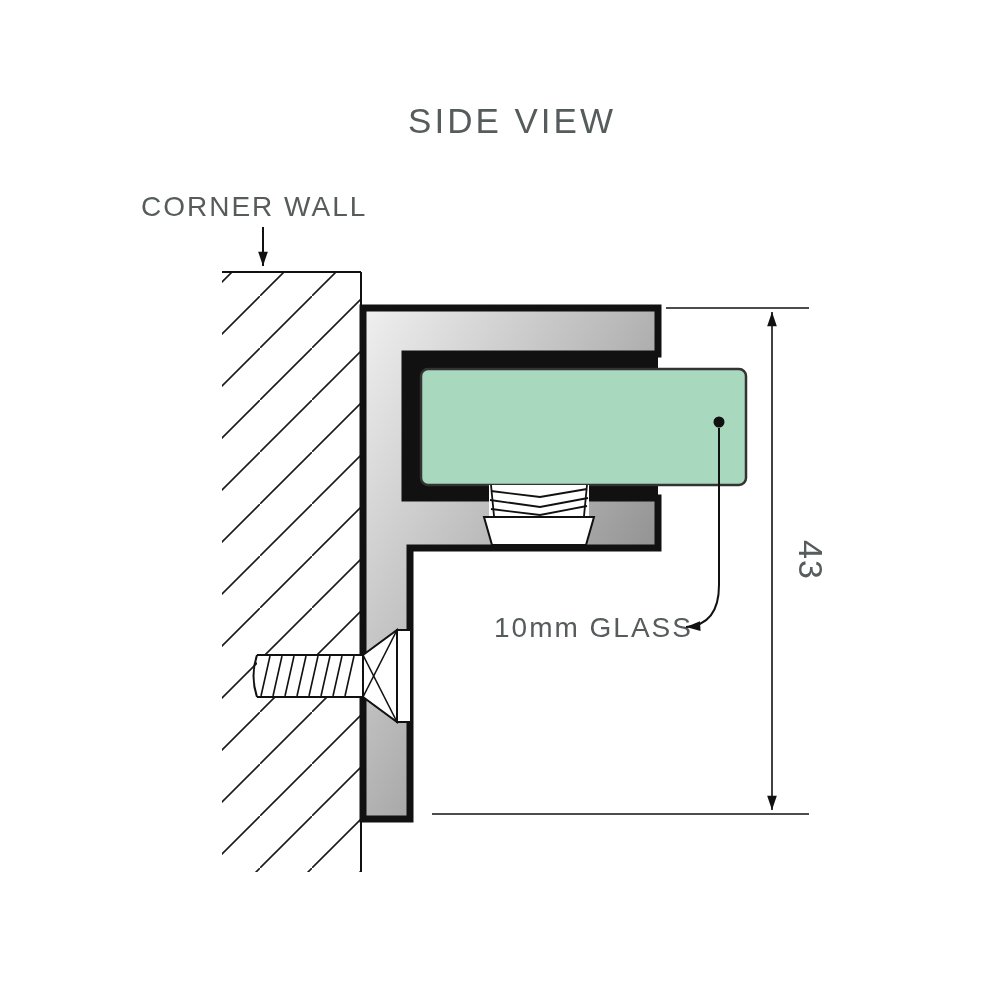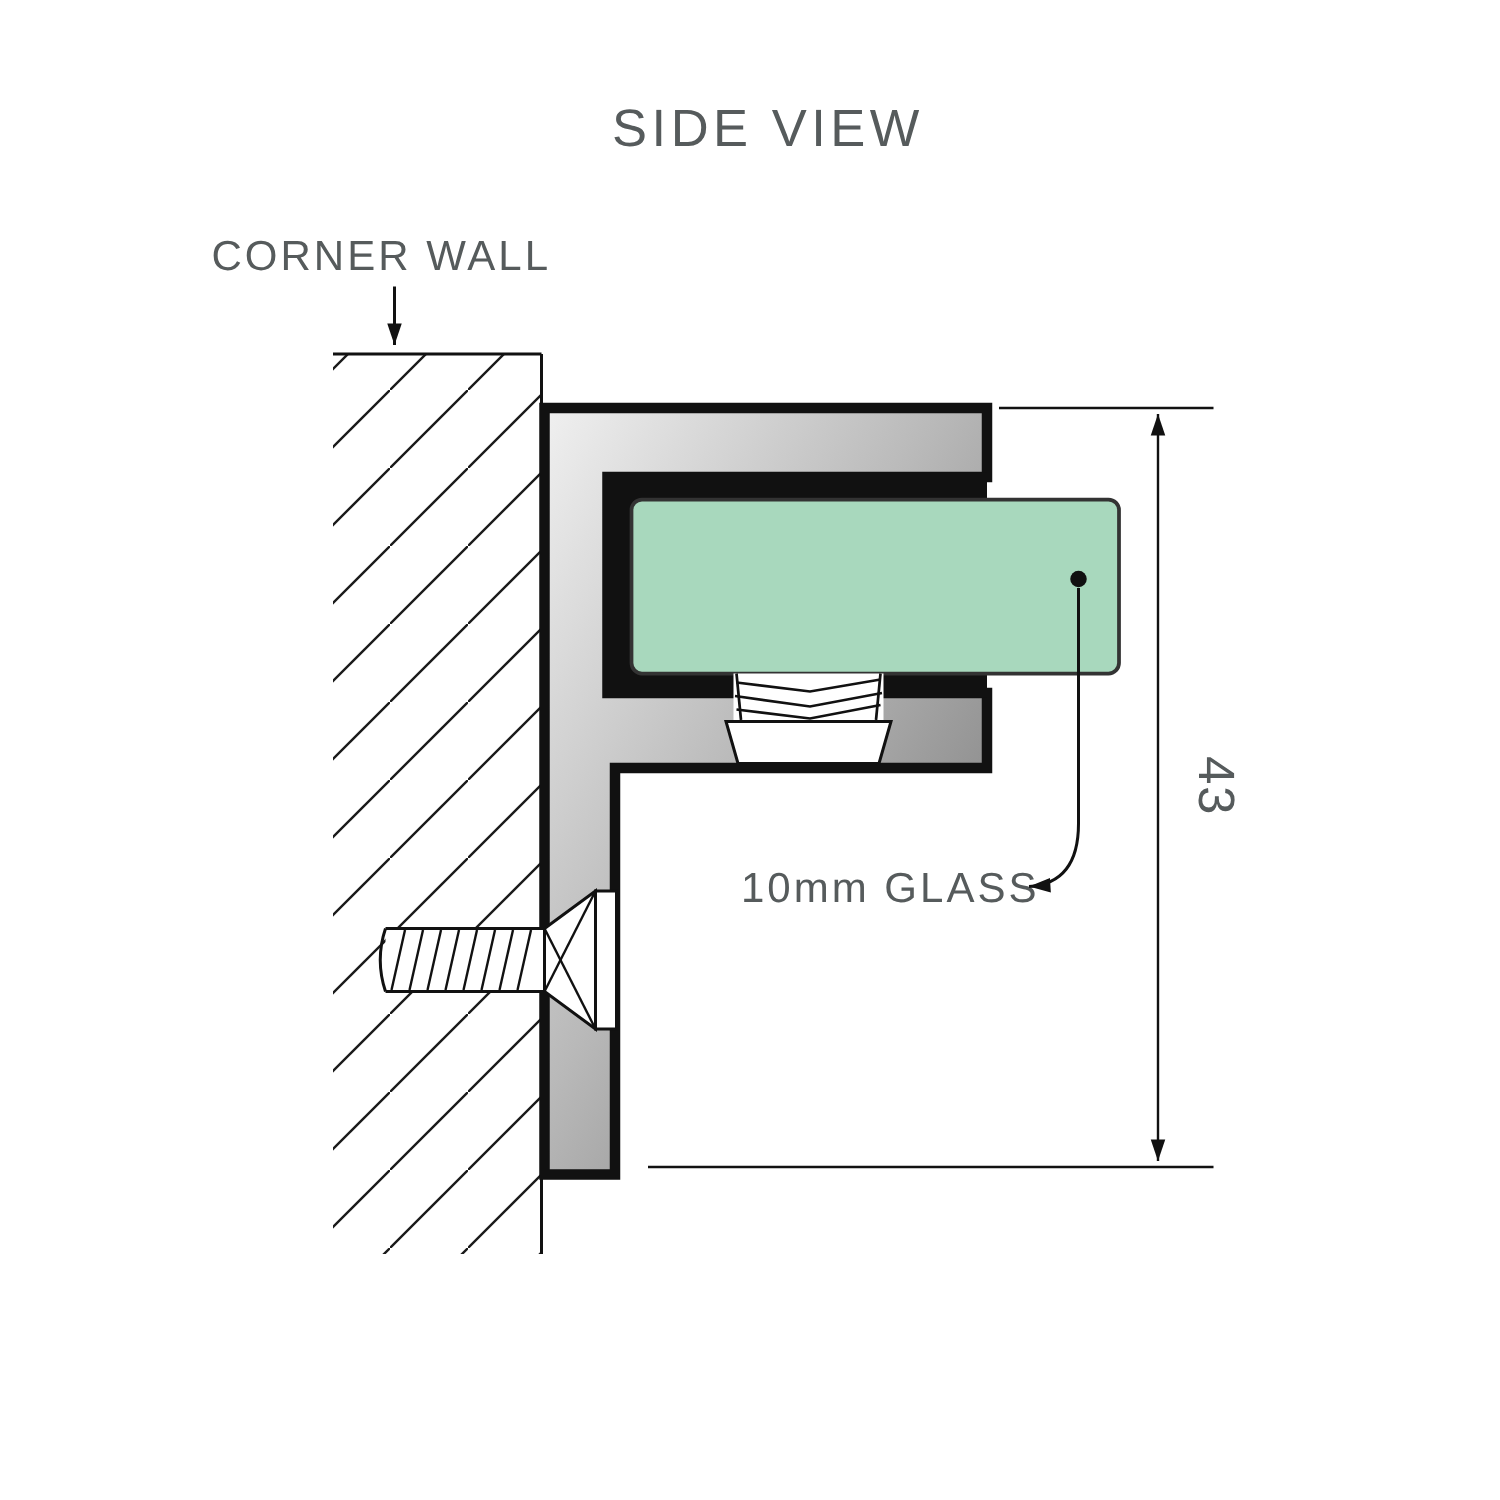--- a/index.html
+++ b/index.html
@@ -6,20 +6,21 @@
     margin: 0;
     padding: 0;
     background: #ffffff;
   }
   .canvas {
     position: relative;
     width: 1000px;
     height: 836px;
     background: #ffffff;
     overflow: hidden;
+    margin-top: 36px;
   }
   svg text {
     font-family: "Liberation Sans", sans-serif;
     fill: #565b5c;
   }
   .t-title { font-size: 35px; letter-spacing: 3px; }
   .t-label { font-size: 28px; letter-spacing: 2px; }
   .t-dim   { font-size: 34px; letter-spacing: 1px; }
 </style>
 </head>

